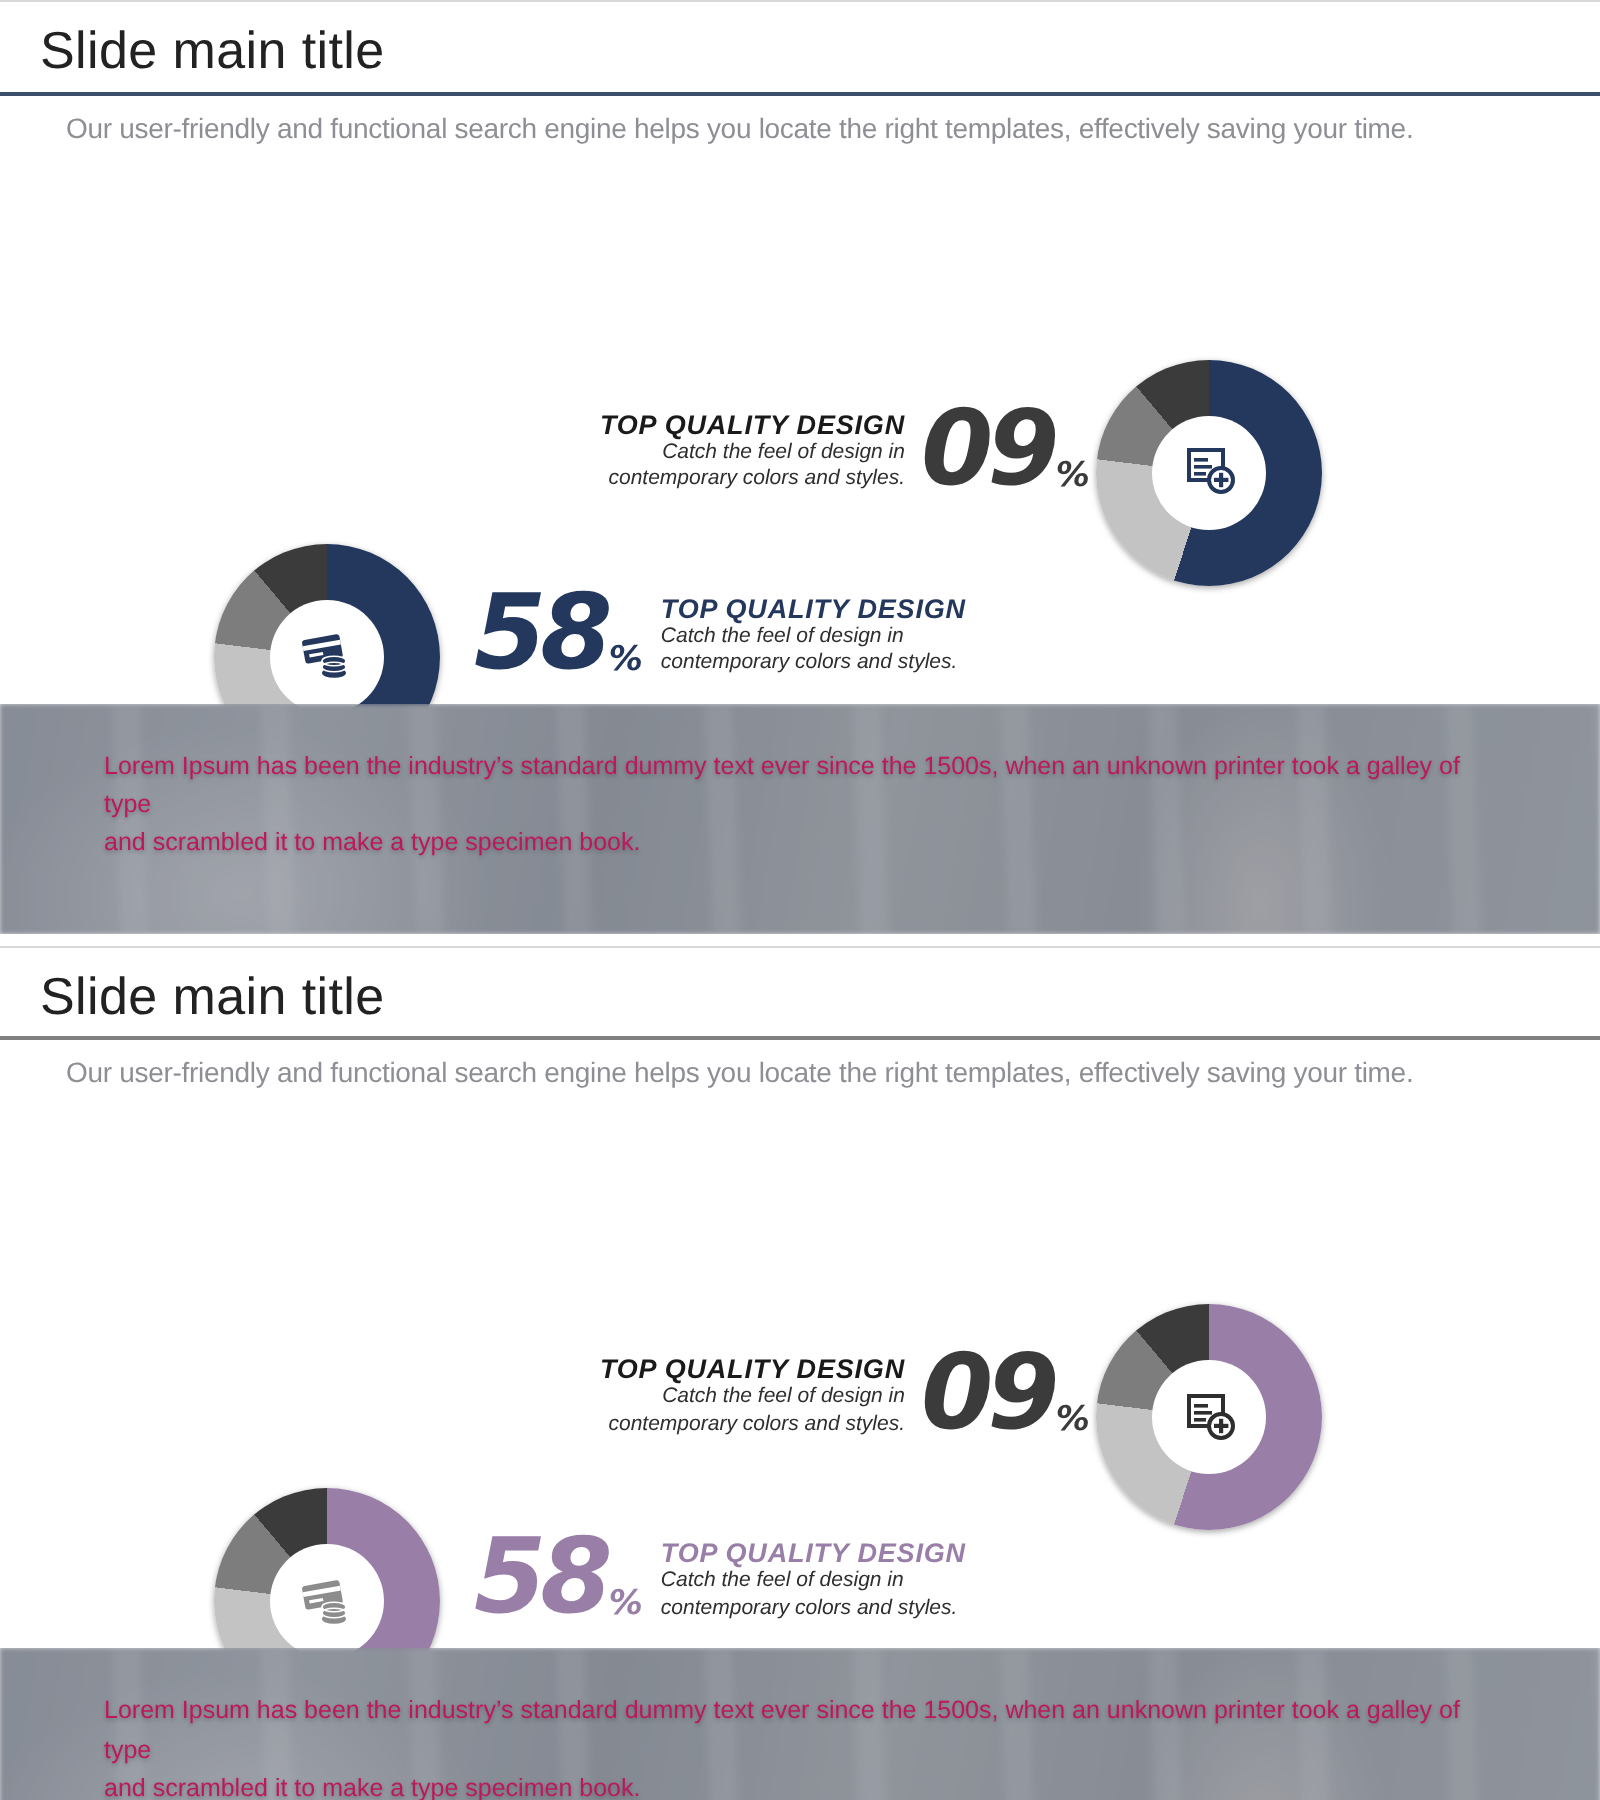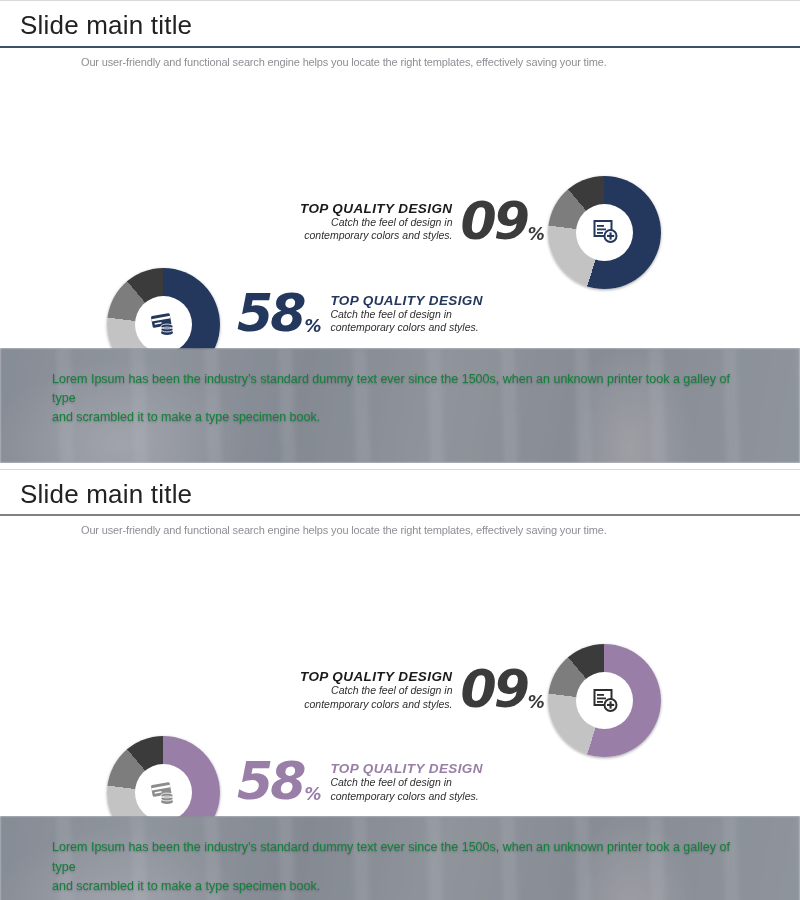--- a/index.html
+++ b/index.html
@@ -14,23 +14,22 @@
 
   
   .header{padding:10px 0 0 20px;}
   .slide-title{
     font-size:26px;font-weight:400;color:#222;
     letter-spacing:0.2px;line-height:1.1;
     padding-bottom:6px;
   }
   .title-rule{height:2px;width:800px;}
   .subtitle{
-    font-size:11px;color:#8d8f94;letter-spacing:-0.15px;
+    font-size:14px;color:#8d8f94;letter-spacing:-0.15px;
     padding:8px 0 0 33px;
-    margin-left:48px;
   }
 
   
   .content{position:relative;height:280px;}
 
   
   .donut-wrap{position:absolute;}
   .donut{position:relative;border-radius:50%;}
   .donut .ring{
     position:absolute;inset:0;border-radius:50%;
@@ -70,21 +69,21 @@
       radial-gradient(ellipse 90px 150px at 630px 100px, rgba(205,200,200,0.5), rgba(120,128,140,0) 70%),
       linear-gradient(100deg,#8e949e 0%,#9aa0a8 18%,#8a9099 38%,#9ba0a6 55%,#8f949c 72%,#9aa0a7 100%);
     filter:blur(1px);
   }
   .banner .veil{position:absolute;inset:0;background:rgba(118,124,134,0.30);}
   .banner .bars{position:absolute;inset:0;opacity:0.28;
     background:repeating-linear-gradient(88deg,rgba(255,255,255,0) 0 60px,rgba(225,228,232,0.55) 60px 74px);
     filter:blur(2px);}
   .banner-text{
     position:absolute;left:52px;top:22px;width:700px;
-    color:#15803d;font-size:12.5px;line-height:1.55;
+    color:#be185d;font-size:12.5px;line-height:1.55;
     text-shadow:0 1px 2px rgba(0,0,0,0.25);
   }
   .gap{height:6px;background:#fff;}
   .edge-line{height:1px;background:#d9d9d9;}
 </style>
 </head>
 <body>
 
 <div class="slide">
   <div class="edge-line"></div>

